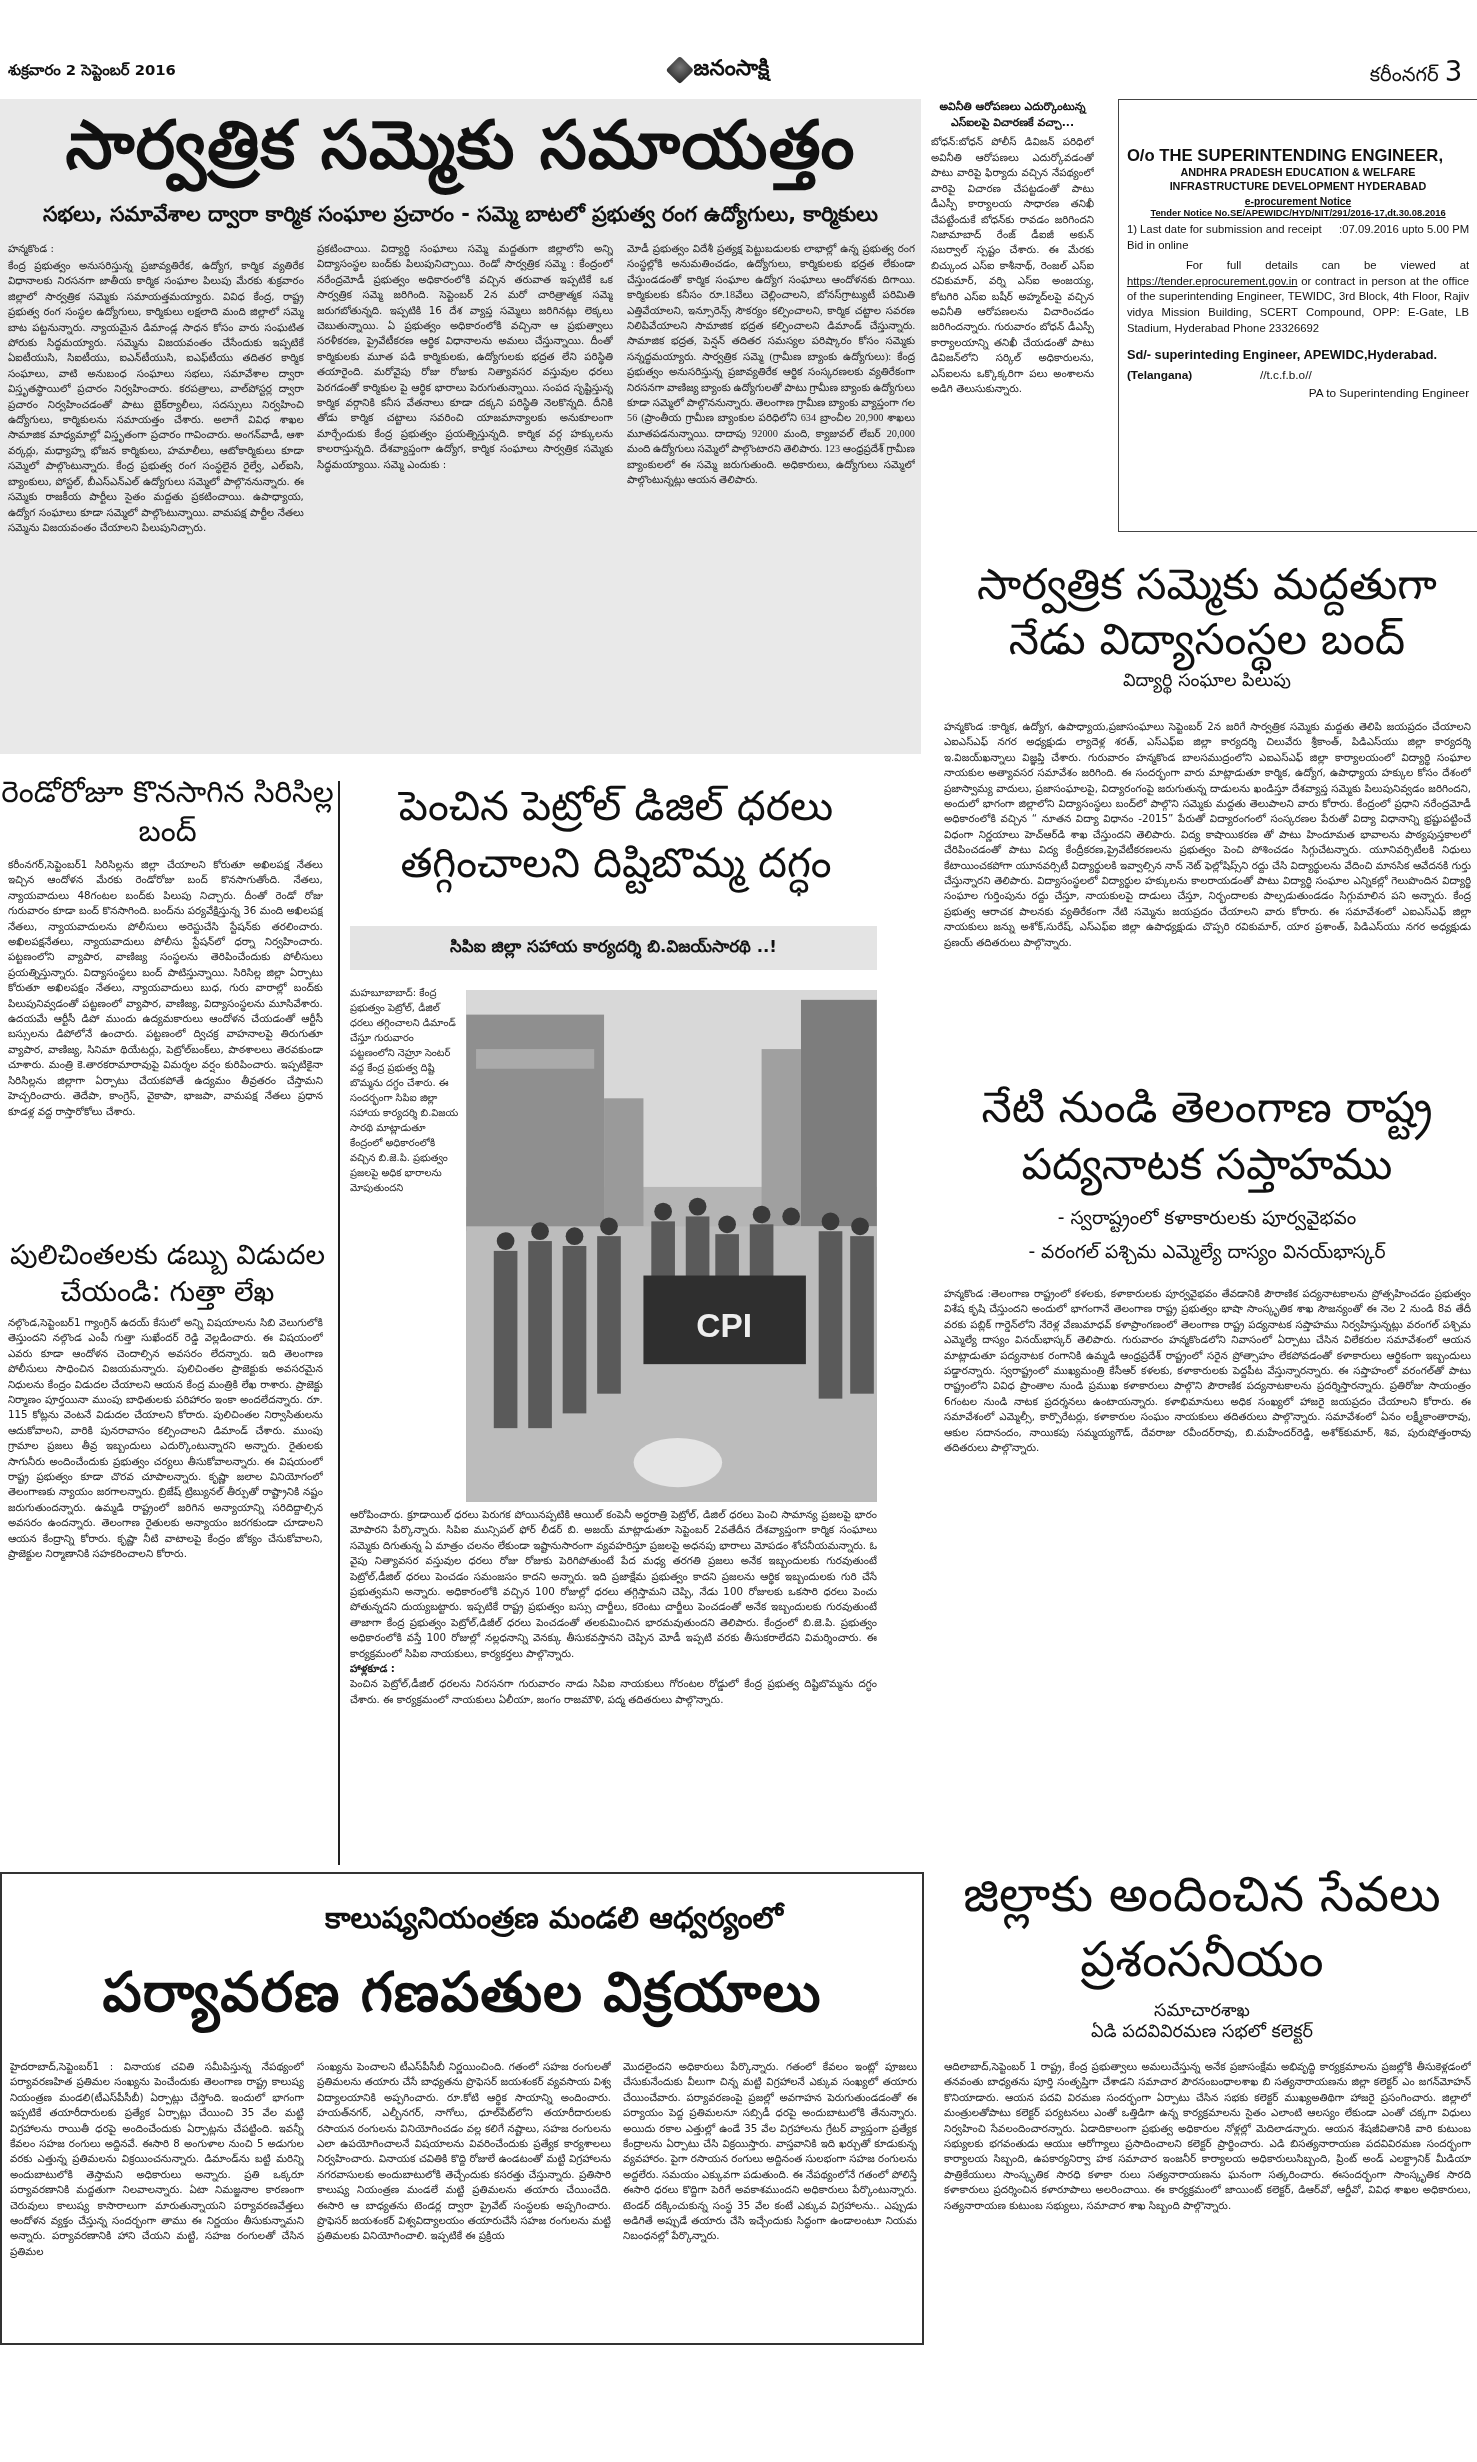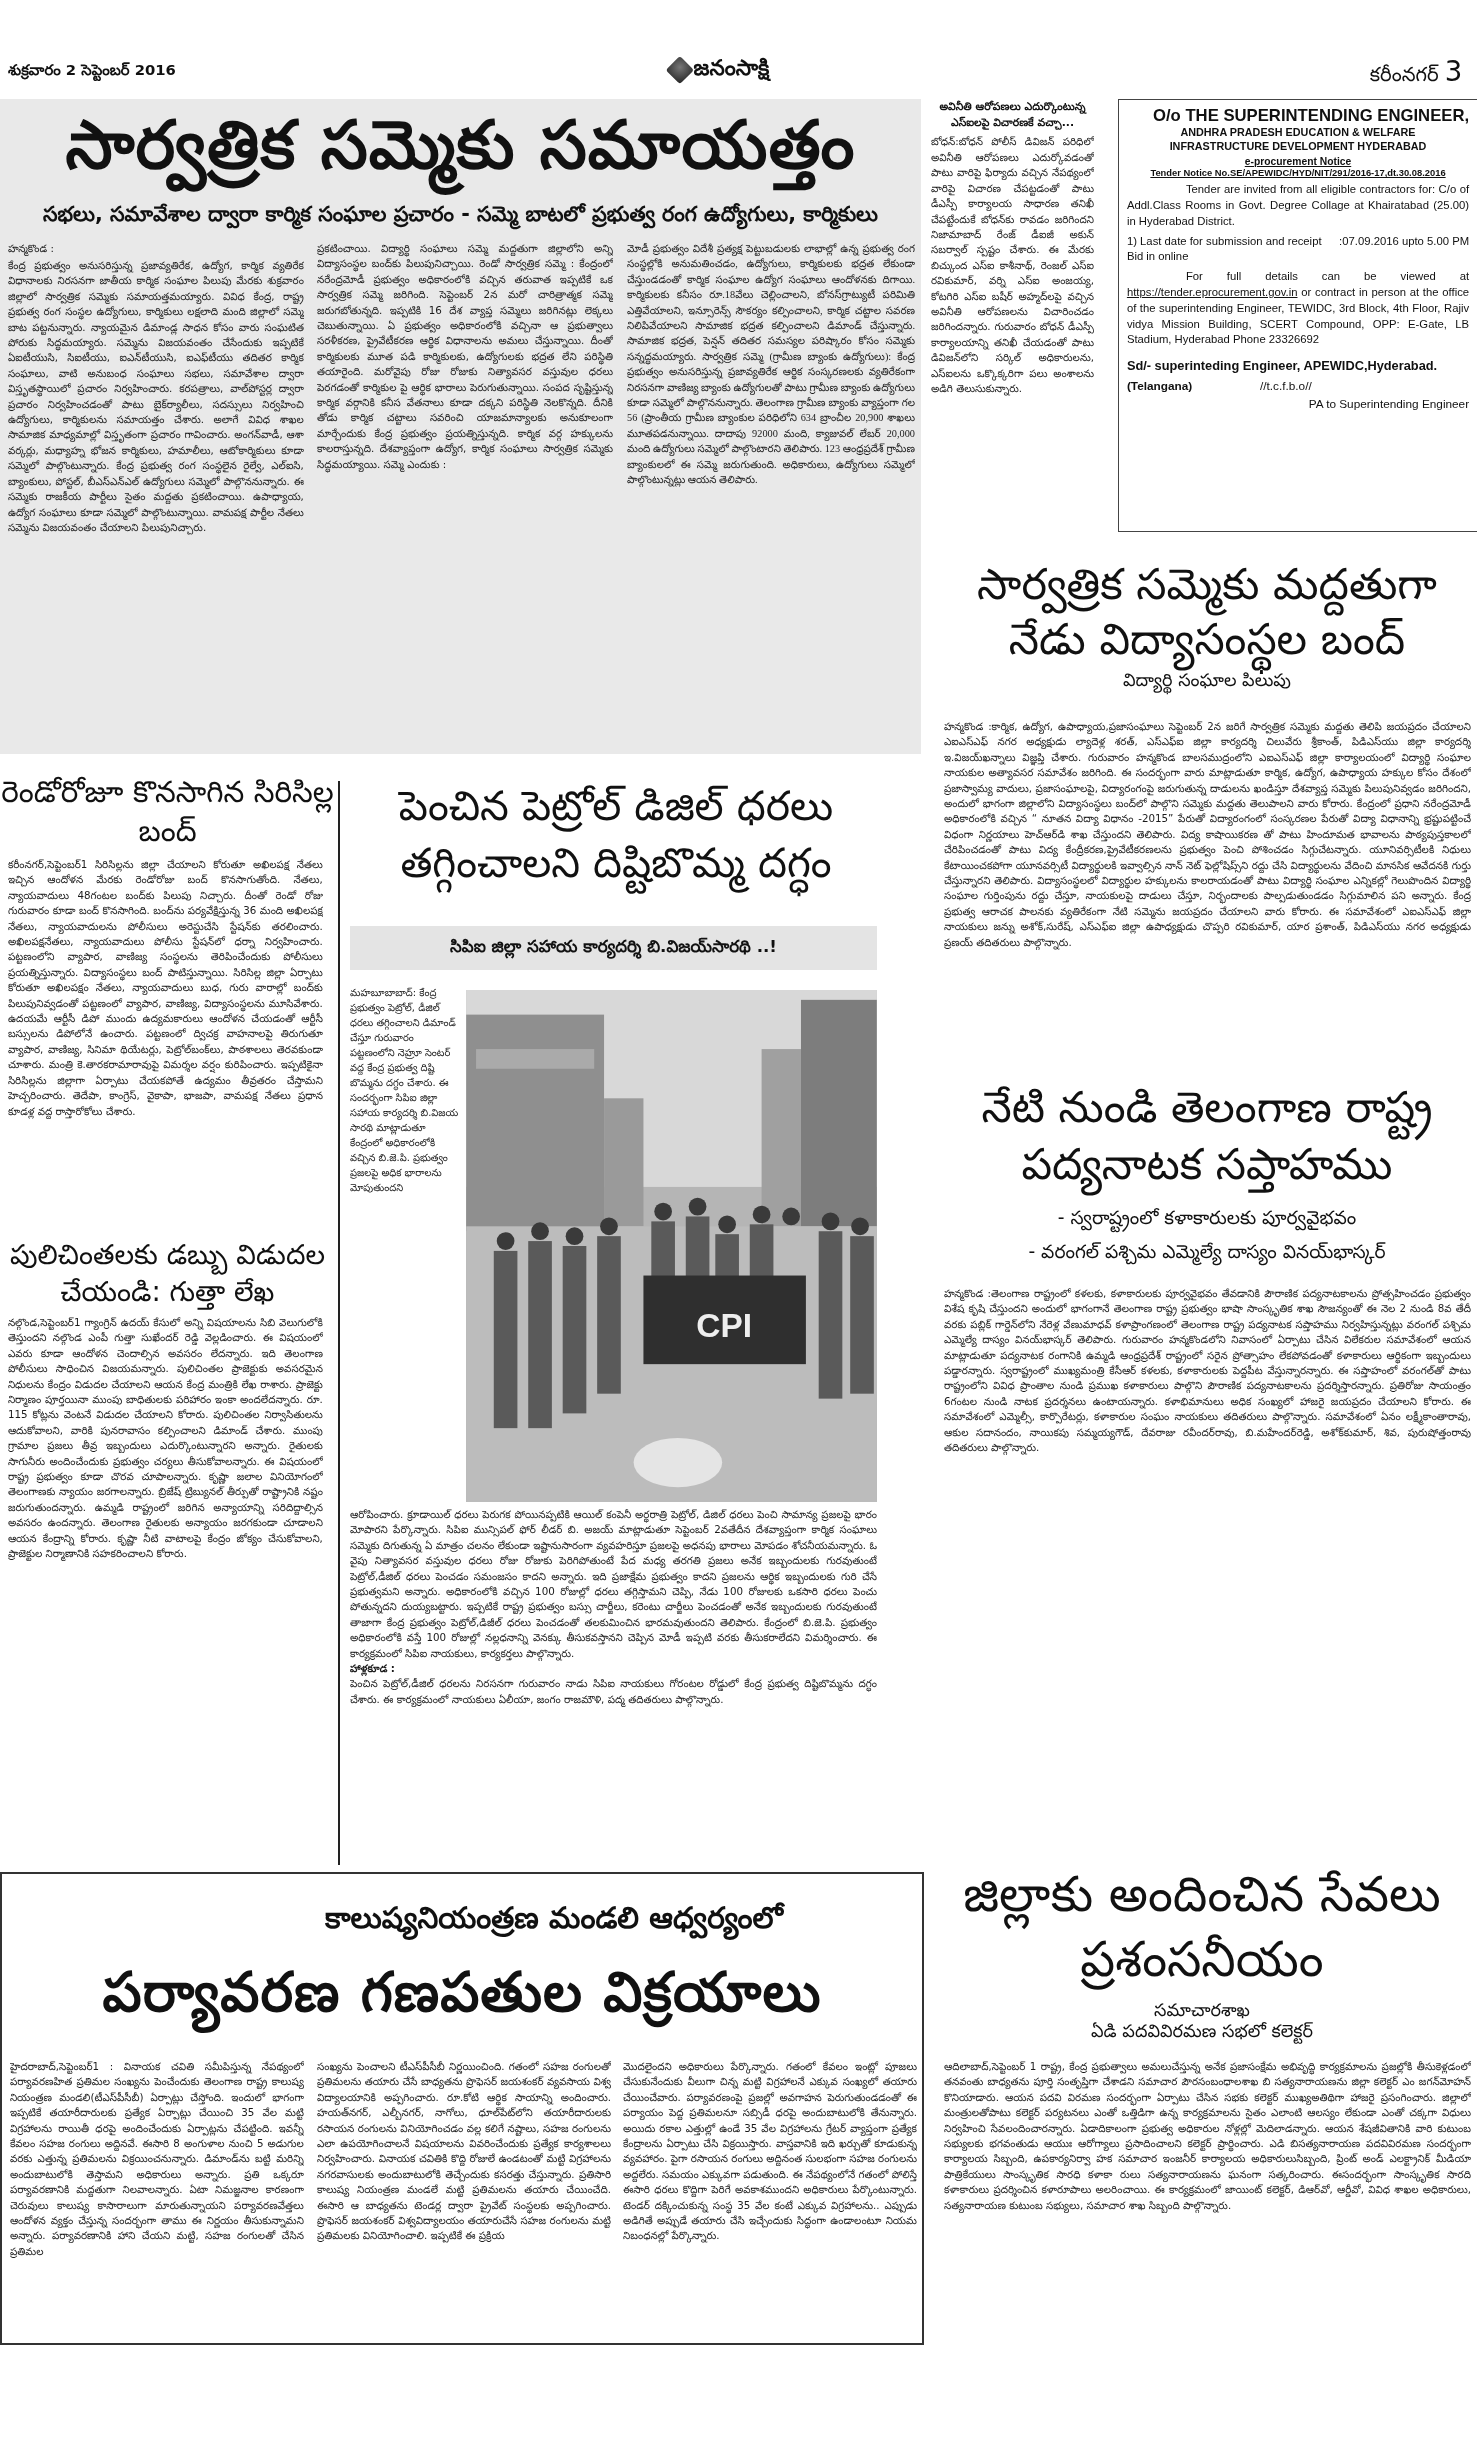--- a/index.html
+++ b/index.html
@@ -24,21 +24,21 @@
   #lead-col1 { left: 7.9px; width: 296px; }
   #lead-col2 { left: 317px; width: 296px; top: 241px; height: 504px; }
   #lead-col3 { left: 627px; width: 288px; top: 241px; height: 504px; font-family: Liberation Serif, serif; }
 
   
   #brief { left: 931px; top: 99px; width: 163px; }
   #brief-title { font-size: 10.8px; font-weight: bold; line-height: 15.8px; text-align: center; }
 
   
   #tender { left: 1118px; top: 99px; width: 360px; height: 433px; border: 1.5px solid #444; padding: 5.9px 7.9px; font-family: "Liberation Sans", sans-serif; color: #111; }
-  #tender .t1 { font-size: 16.7px; font-weight: bold; text-align:right; }
+  #tender .t1 { font-size: 16.7px; font-weight: bold; text-align:left;margin-top:40px; }
   #tender .t2 { font-size: 10.8px; font-weight: bold; text-align:center; line-height: 13.8px; }
   #tender .t3 { font-size: 10.3px; font-weight: bold; text-align:center; text-decoration: underline; margin-top: 3px; }
   #tender .t4 { font-size: 9.4px; font-weight: bold; text-align:center; text-decoration: underline; }
   #tender p { font-size: 11.3px; line-height: 15.8px; text-align: justify; margin-top: 3.9px; }
   #tender .indent { text-indent: 59px; }
   #tender .row { display:flex; justify-content: space-between; font-size: 11.3px; line-height: 15.8px; margin-top: 3.9px; }
   #tender a { color: #111; text-decoration: underline; }
   #tender .sign { font-size: 12.8px; font-weight: bold; margin-top: 9.9px; }
   #tender .sig-row { display:flex; font-size: 11.8px; margin-top: 5.9px; }
   #tender .sig-row b { width: 133px; }
@@ -109,21 +109,20 @@
   <div id="brief-title">అవినీతి ఆరోపణలు ఎదుర్కొంటున్న ఎస్‌ఐలపై విచారణకే వచ్చా...</div>
   <div class="body-text" style="margin-top:3.9px;height:399px;">బోధన్:బోధన్ పోలీస్ డివిజన్ పరిధిలో అవినీతి ఆరోపణలు ఎదుర్కోవడంతో పాటు వారిపై ఫిర్యాదు వచ్చిన నేపథ్యంలో వారిపై విచారణ చేపట్టడంతో పాటు డీఎస్పీ కార్యాలయ సాధారణ తనిఖీ చేపట్టేందుకే బోధన్‌కు రావడం జరిగిందని నిజామాబాద్ రేంజ్ డీఐజీ అకున్ సబర్వాల్ స్పష్టం చేశారు. ఈ మేరకు బిచ్కుంద ఎస్‌ఐ కాశీనాథ్, రెంజల్ ఎస్‌ఐ రవికుమార్, వర్ని ఎస్‌ఐ అంజయ్య, కోటగిరి ఎస్‌ఐ బషీర్ అహ్మద్‌లపై వచ్చిన అవినీతి ఆరోపణలను విచారించడం జరిగిందన్నారు. గురువారం బోధన్ డీఎస్పీ కార్యాలయాన్ని తనిఖీ చేయడంతో పాటు డివిజన్‌లోని సర్కిల్ అధికారులను, ఎస్‌ఐలను ఒక్కొక్కరిగా పలు అంశాలను అడిగి తెలుసుకున్నారు.</div>
 </div>
 
 <div class="abs" id="tender">
   <div class="t1">O/o THE SUPERINTENDING ENGINEER,</div>
   <div class="t2">ANDHRA PRADESH EDUCATION &amp; WELFARE</div>
   <div class="t2">INFRASTRUCTURE DEVELOPMENT HYDERABAD</div>
   <div class="t3">e-procurement Notice</div>
   <div class="t4">Tender Notice No.SE/APEWIDC/HYD/NIT/291/2016-17,dt.30.08.2016</div>
-  <p class="indent">Tender are invited from all eligible contractors for: C/o of Addl.Class Rooms in Govt. Degree Collage at Khairatabad (25.00) in Hyderabad District.</p>
   <div class="row">
     <span style="width:197px">1) Last date for submission and receipt   Bid in online</span>
     <span>:07.09.2016 upto 5.00 PM</span>
   </div>
   <p class="indent">
     <span>For full details can be viewed at</span>
     <a>https://tender.eprocurement.gov.in</a>
     <span>or contract in person at the office of the superintending Engineer, TEWIDC, 3rd Block, 4th Floor, Rajiv vidya Mission Building, SCERT Compound, OPP: E-Gate, LB Stadium, Hyderabad Phone 23326692</span>
   </p>
   <div class="sign">Sd/- superinteding Engineer, APEWIDC,Hyderabad.</div>

